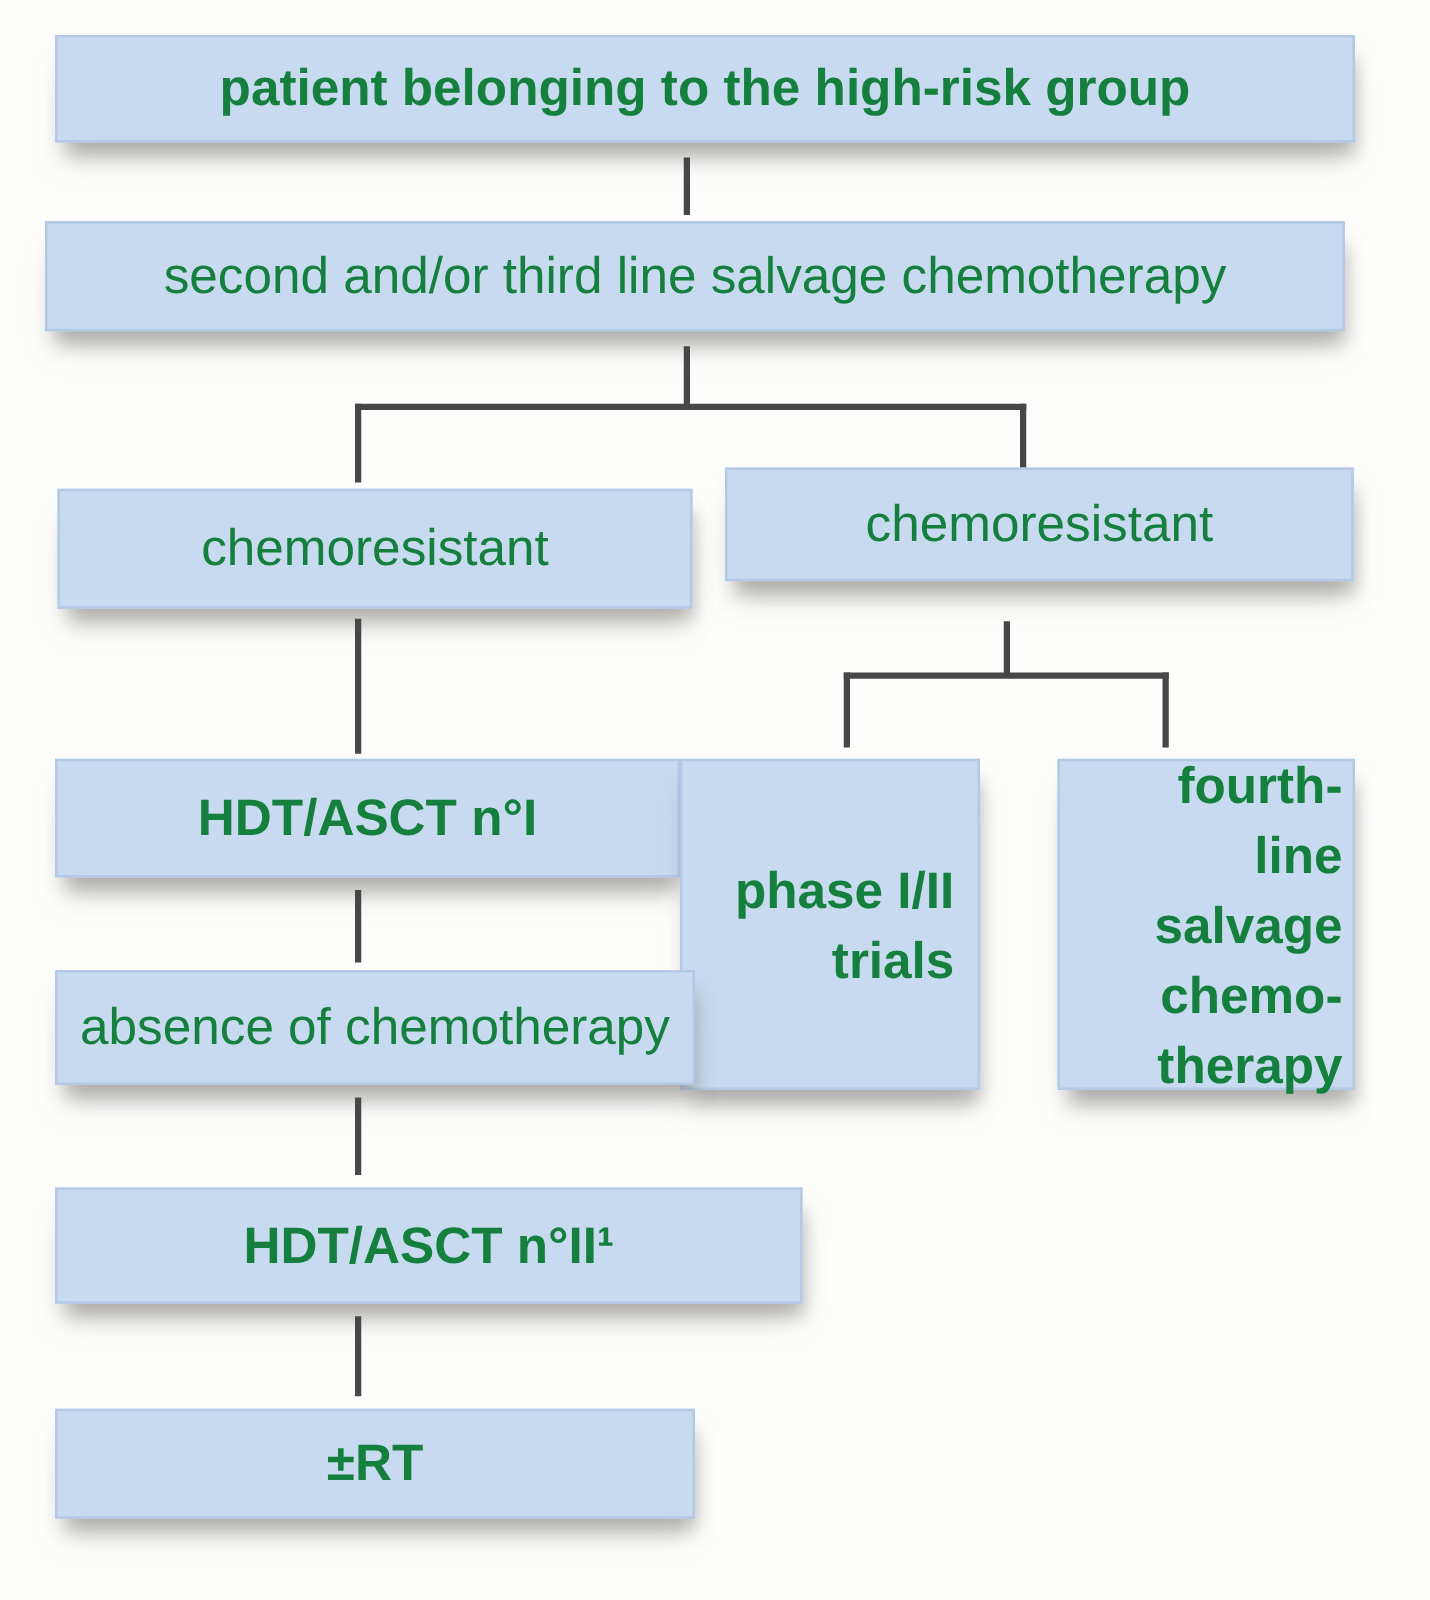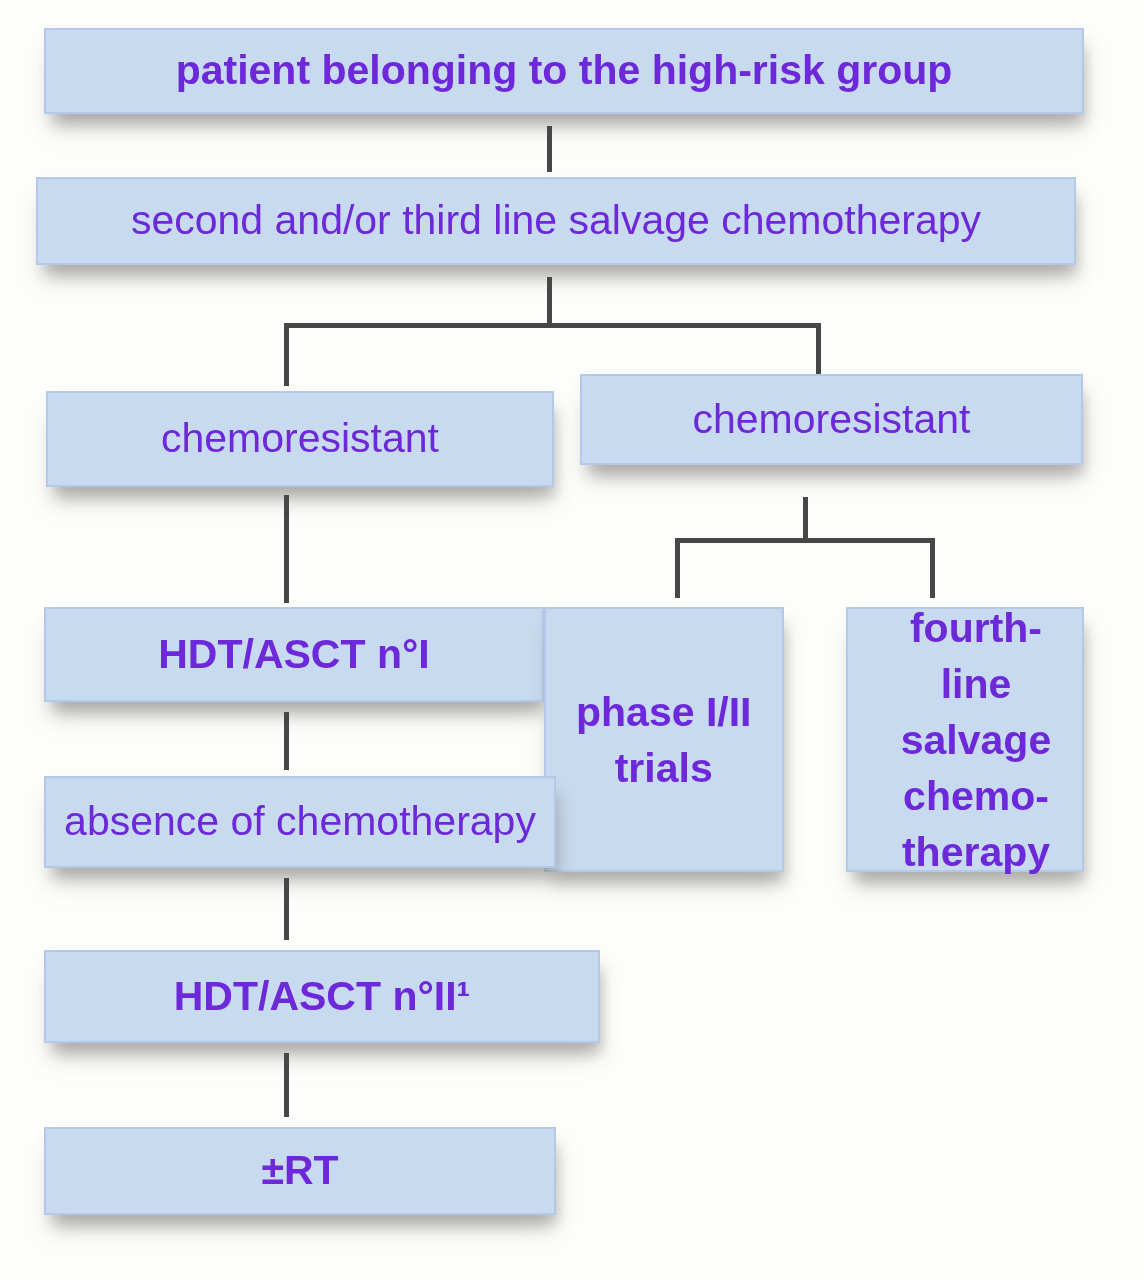--- a/index.html
+++ b/index.html
@@ -13,35 +13,35 @@
     height: 1280px;
     background: #fdfdfc;
     font-family: "Liberation Sans", "DejaVu Sans", sans-serif;
     overflow: hidden;
   }
   .node {
     position: absolute;
     box-sizing: border-box;
     background: #c8daef;
     border: 2px solid #b4c9e6;
-    color: #6d28d9;
+    color: #15803d;
     font-size: 41px;
     display: flex;
     align-items: center;
     justify-content: center;
     text-align: center;
     line-height: 1.15;
     box-shadow: 5px 14px 14px -4px rgba(128,126,122,0.50),
                 0 20px 22px -8px rgba(150,148,144,0.35);
   }
   .bold { font-weight: 700; }
   .left-align {
     justify-content: flex-start;
-    text-align: center;
-    padding-left: 30px;
+    text-align: right;
+    padding-left: 42px;
     padding-right: 8px;
     white-space: pre-line;
     line-height: 56px;
   }
   .line {
     position: absolute;
     background: #474747;
   }
 </style>
 </head>
@@ -77,19 +77,19 @@
 salvage
 chemo-
 therapy</div>
 
   <div class="line" style="left:284px; top:712px; width:5px; height:58px;"></div>
 
   <div class="node" style="left:44px; top:776px; width:512px; height:92px;">absence of chemotherapy</div>
 
   <div class="line" style="left:284px; top:878px; width:5px; height:62px;"></div>
 
-  <div class="node bold" style="left:44px; top:950px; width:556px; height:93px;">HDT/ASCT n°II¹</div>
+  <div class="node bold" style="left:44px; top:950px; width:598px; height:93px;">HDT/ASCT n°II¹</div>
 
   <div class="line" style="left:284px; top:1053px; width:5px; height:64px;"></div>
 
   <div class="node bold" style="left:44px; top:1127px; width:512px; height:88px;">±RT</div>
 
 </div>
 
 </body></html>

